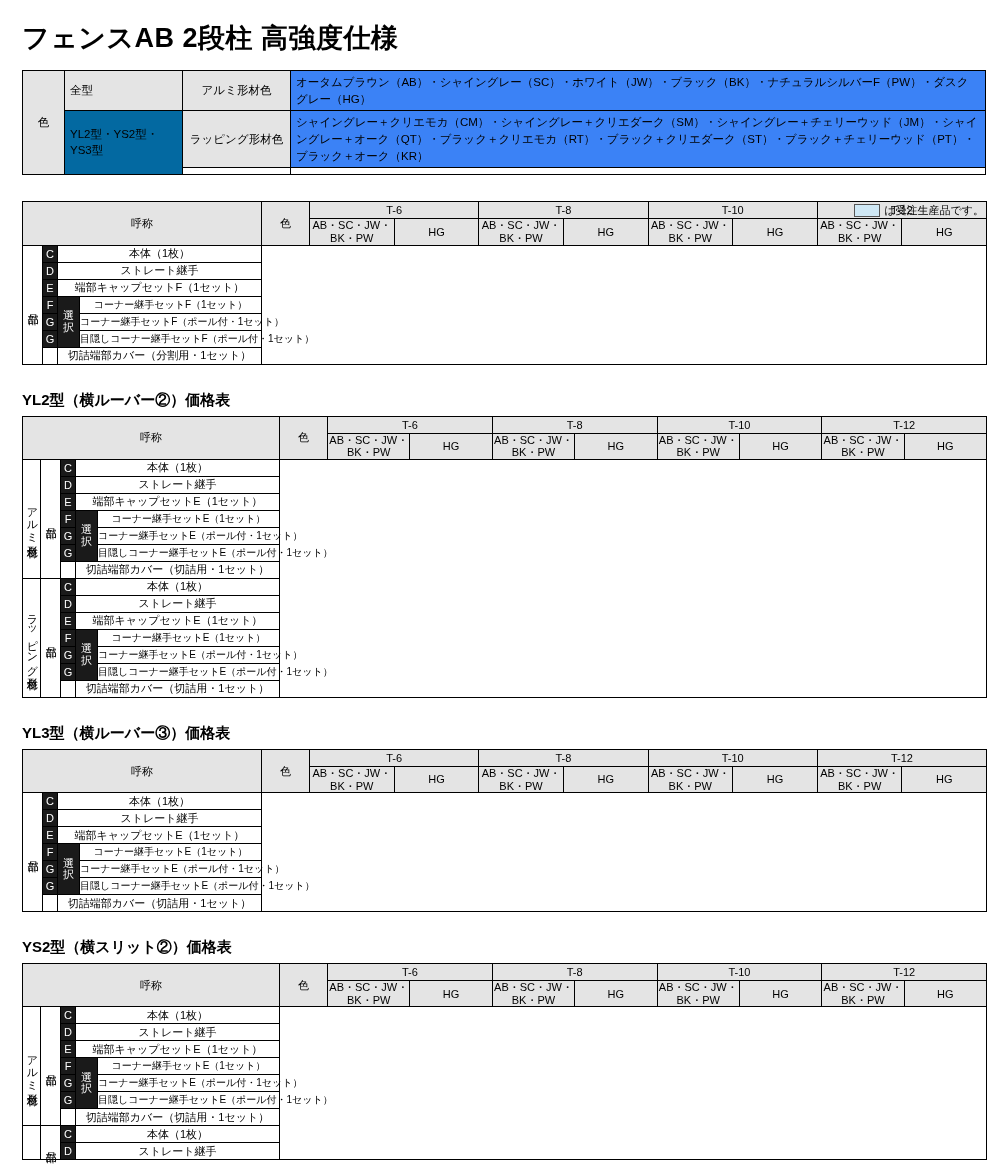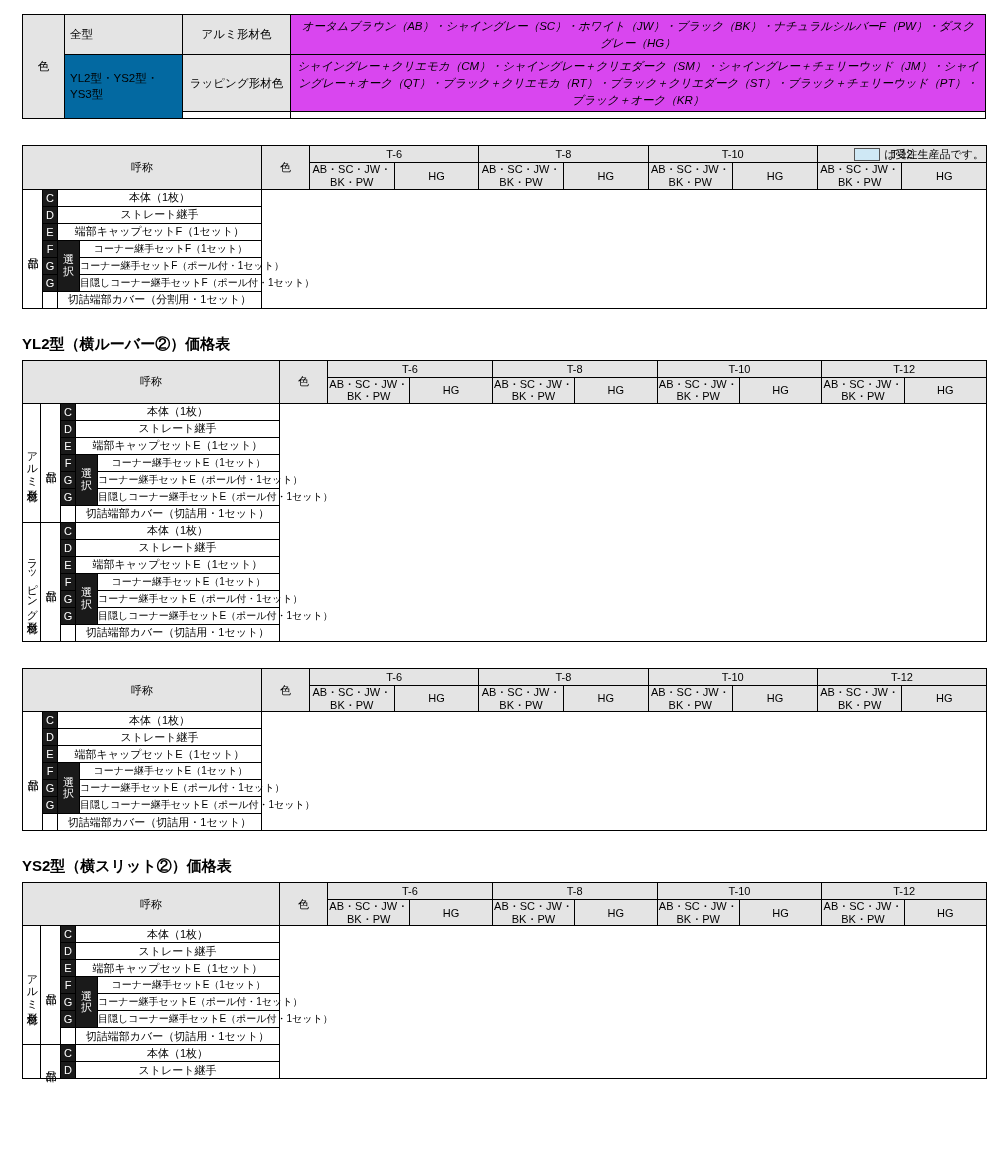--- a/index.html
+++ b/index.html
@@ -35,21 +35,21 @@
     border: 1px solid #000;
     font-size: 11.5px;
     padding: 3px 5px;
     vertical-align: middle;
     font-weight: normal;
   }
   .cs-head { background: #e4e4e4; }
   .cs-label { background: #e4e4e4; text-align: center; width: 42px; }
   .cs-type { background: #0369a1; text-align: left; width: 118px; font-size: 11.5px; line-height: 1.35; }
   .cs-mat { background: #e4e4e4; text-align: center; width: 108px; }
-  .cs-val { background: #d946ef; text-align: center; line-height: 1.45; font-style: italic; }
+  .cs-val { background: #3b82f6; text-align: left; line-height: 1.45; }
 
   
   .section { margin: 26px 0 0 6px; position: relative; }
   .section-title {
     font-size: 15px;
     font-weight: bold;
     margin-bottom: 6px;
   }
   .note-line {
     position: absolute;
@@ -131,20 +131,21 @@
   }
   .itemname.small { font-size: 10px; }
 
   
 </style>
 </head>
 <body>
 
 <div class="page">
 
+  <div class="doc-title">フェンスAB 2段柱 高強度仕様</div>
 
   <table class="color-spec">
     <colgroup>
       <col style="width:42px">
         <col style="width:118px">
         <col style="width:108px">
         <col>
     </colgroup>
     <tbody>
       <tr>
@@ -357,20 +358,21 @@
               <td class="itemname small">目隠しコーナー継手セットE（ポール付・1セット）</td>
             </tr>
             <tr>
               <td class="mark-empty"></td>
               <td class="itemname" colspan="2">切詰端部カバー（切詰用・1セット）</td>
             </tr>
           </tbody>
         </table>
       </div>
       <div class="section">
+        <div class="section-title">YL3型（横ルーバー③）価格表</div>
         <table class="price">
           <colgroup>
             <col style="width: 20px;">
             <col style="width: 15px;">
             <col style="width: 22px;">
             <col style="width: 182px;">
             <col style="width: 48px;">
             <col style="width: 84.625px;">
             <col style="width: 84.625px;">
             <col style="width: 84.625px;">

